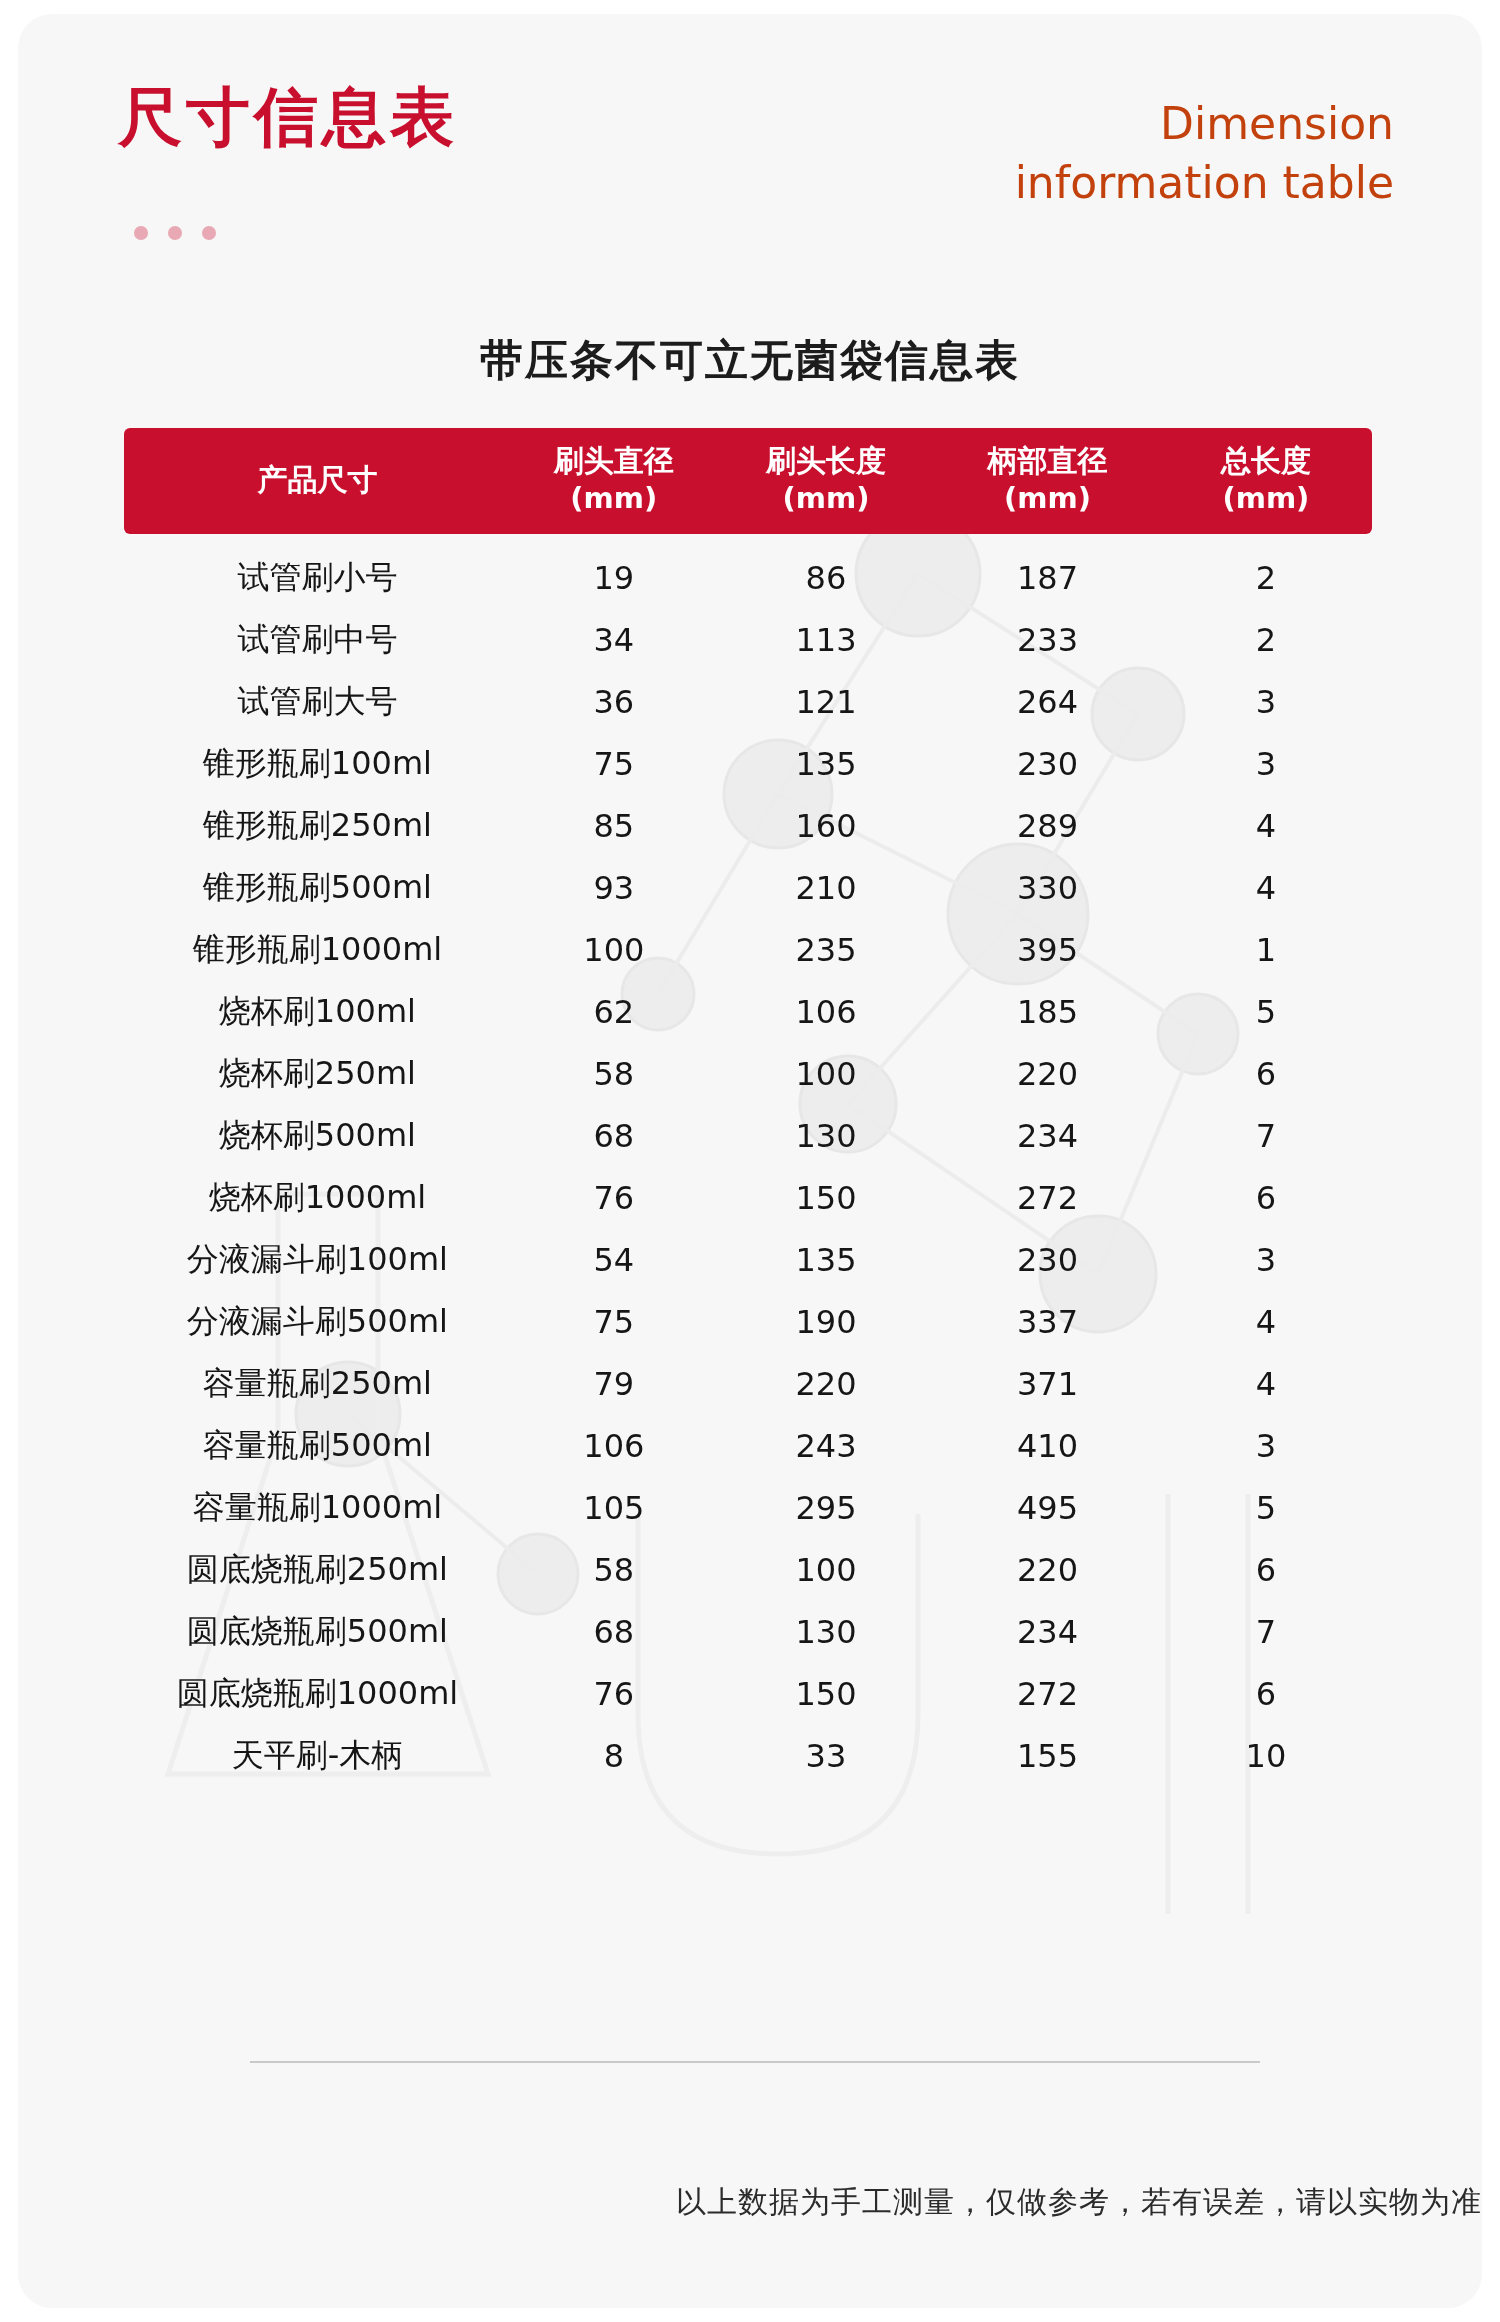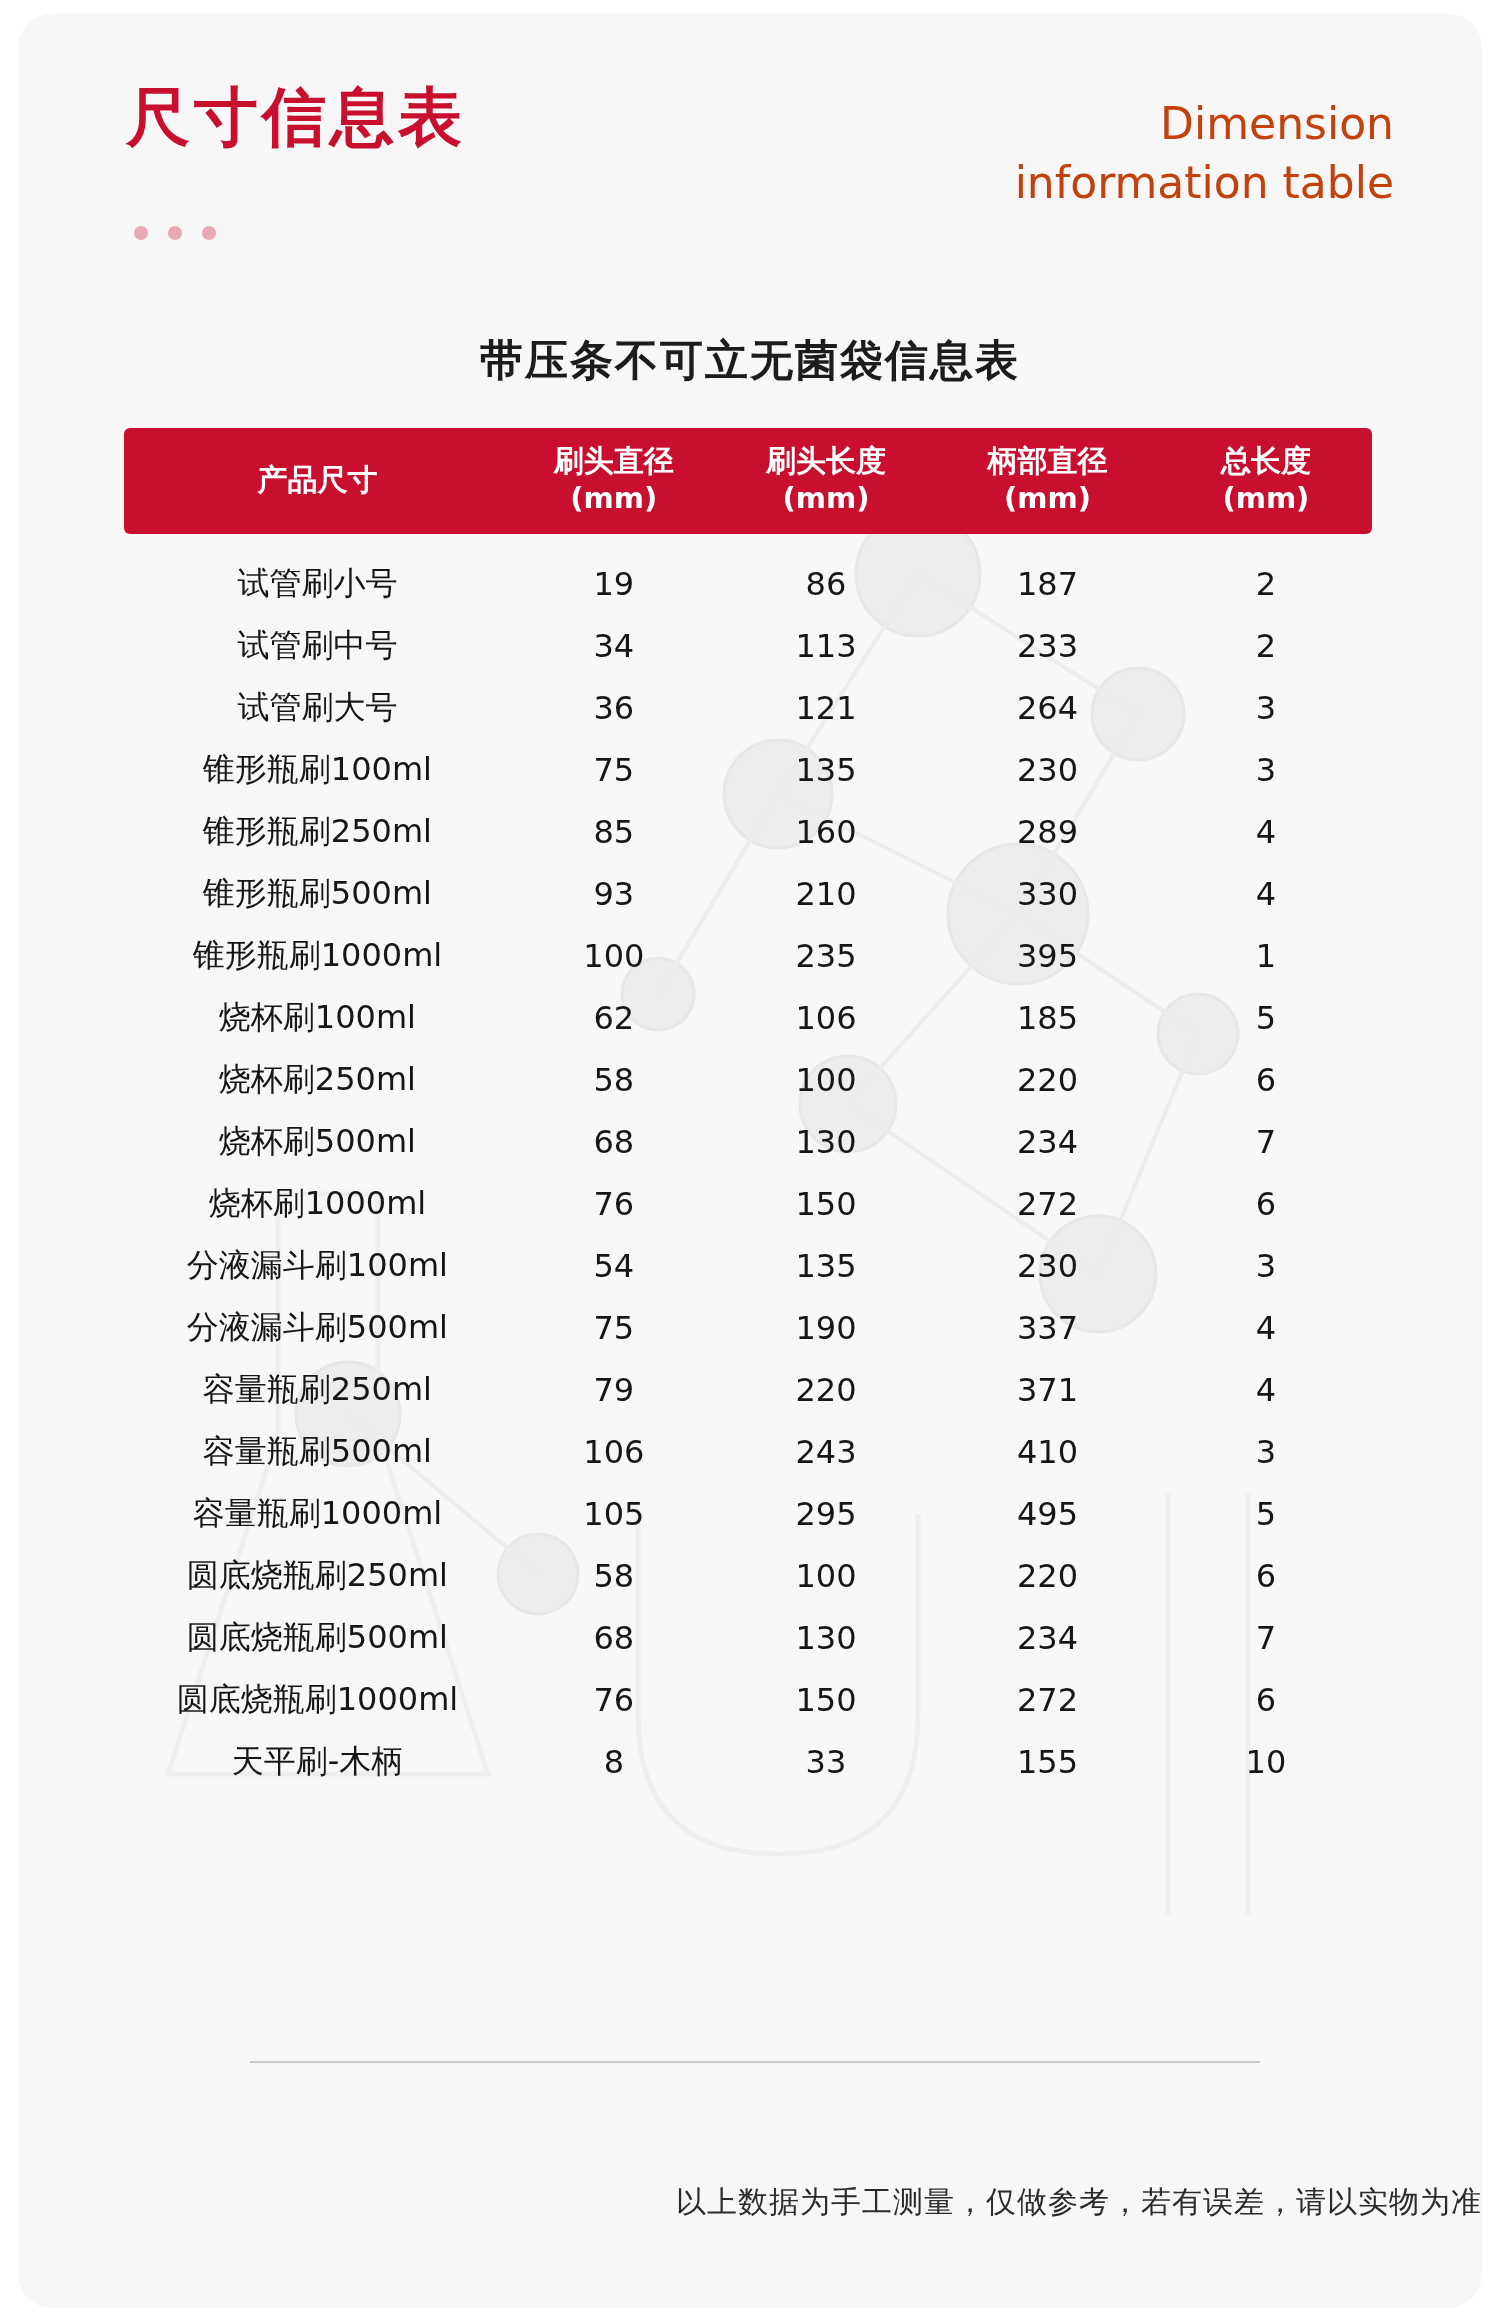--- a/index.html
+++ b/index.html
@@ -43,21 +43,20 @@
   }
   .title-cn {
     position: absolute;
     left: 100px;
     top: 60px;
     font-size: 64px;
     font-weight: bold;
     color: #c8102e;
     letter-spacing: 4px;
     font-family: "DejaVu Sans", "Liberation Sans", sans-serif;
-    margin-left: 8px;
   }
   .dots {
     position: absolute;
     left: 116px;
     top: 212px;
     display: flex;
     gap: 20px;
   }
   .dots span {
     display: block;
@@ -126,21 +125,21 @@
     font-size: 32px;
     color: #161616;
     text-align: center;
     padding: 9px 0;
     font-family: "DejaVu Sans", "Liberation Sans", sans-serif;
   }
   table.dim td.name {
     font-size: 32px;
     white-space: nowrap;
   }
-  table.dim tbody tr:first-child td { padding-top: 28px; }
+  table.dim tbody tr:first-child td { padding-top: 22px; }
 
   col.c-name  { width: 31%; }
   col.c-a     { width: 16.5%; }
   col.c-b     { width: 17.5%; }
   col.c-c     { width: 18%; }
   col.c-d     { width: 17%; }
 
   .divider {
     position: absolute;
     left: 232px;

